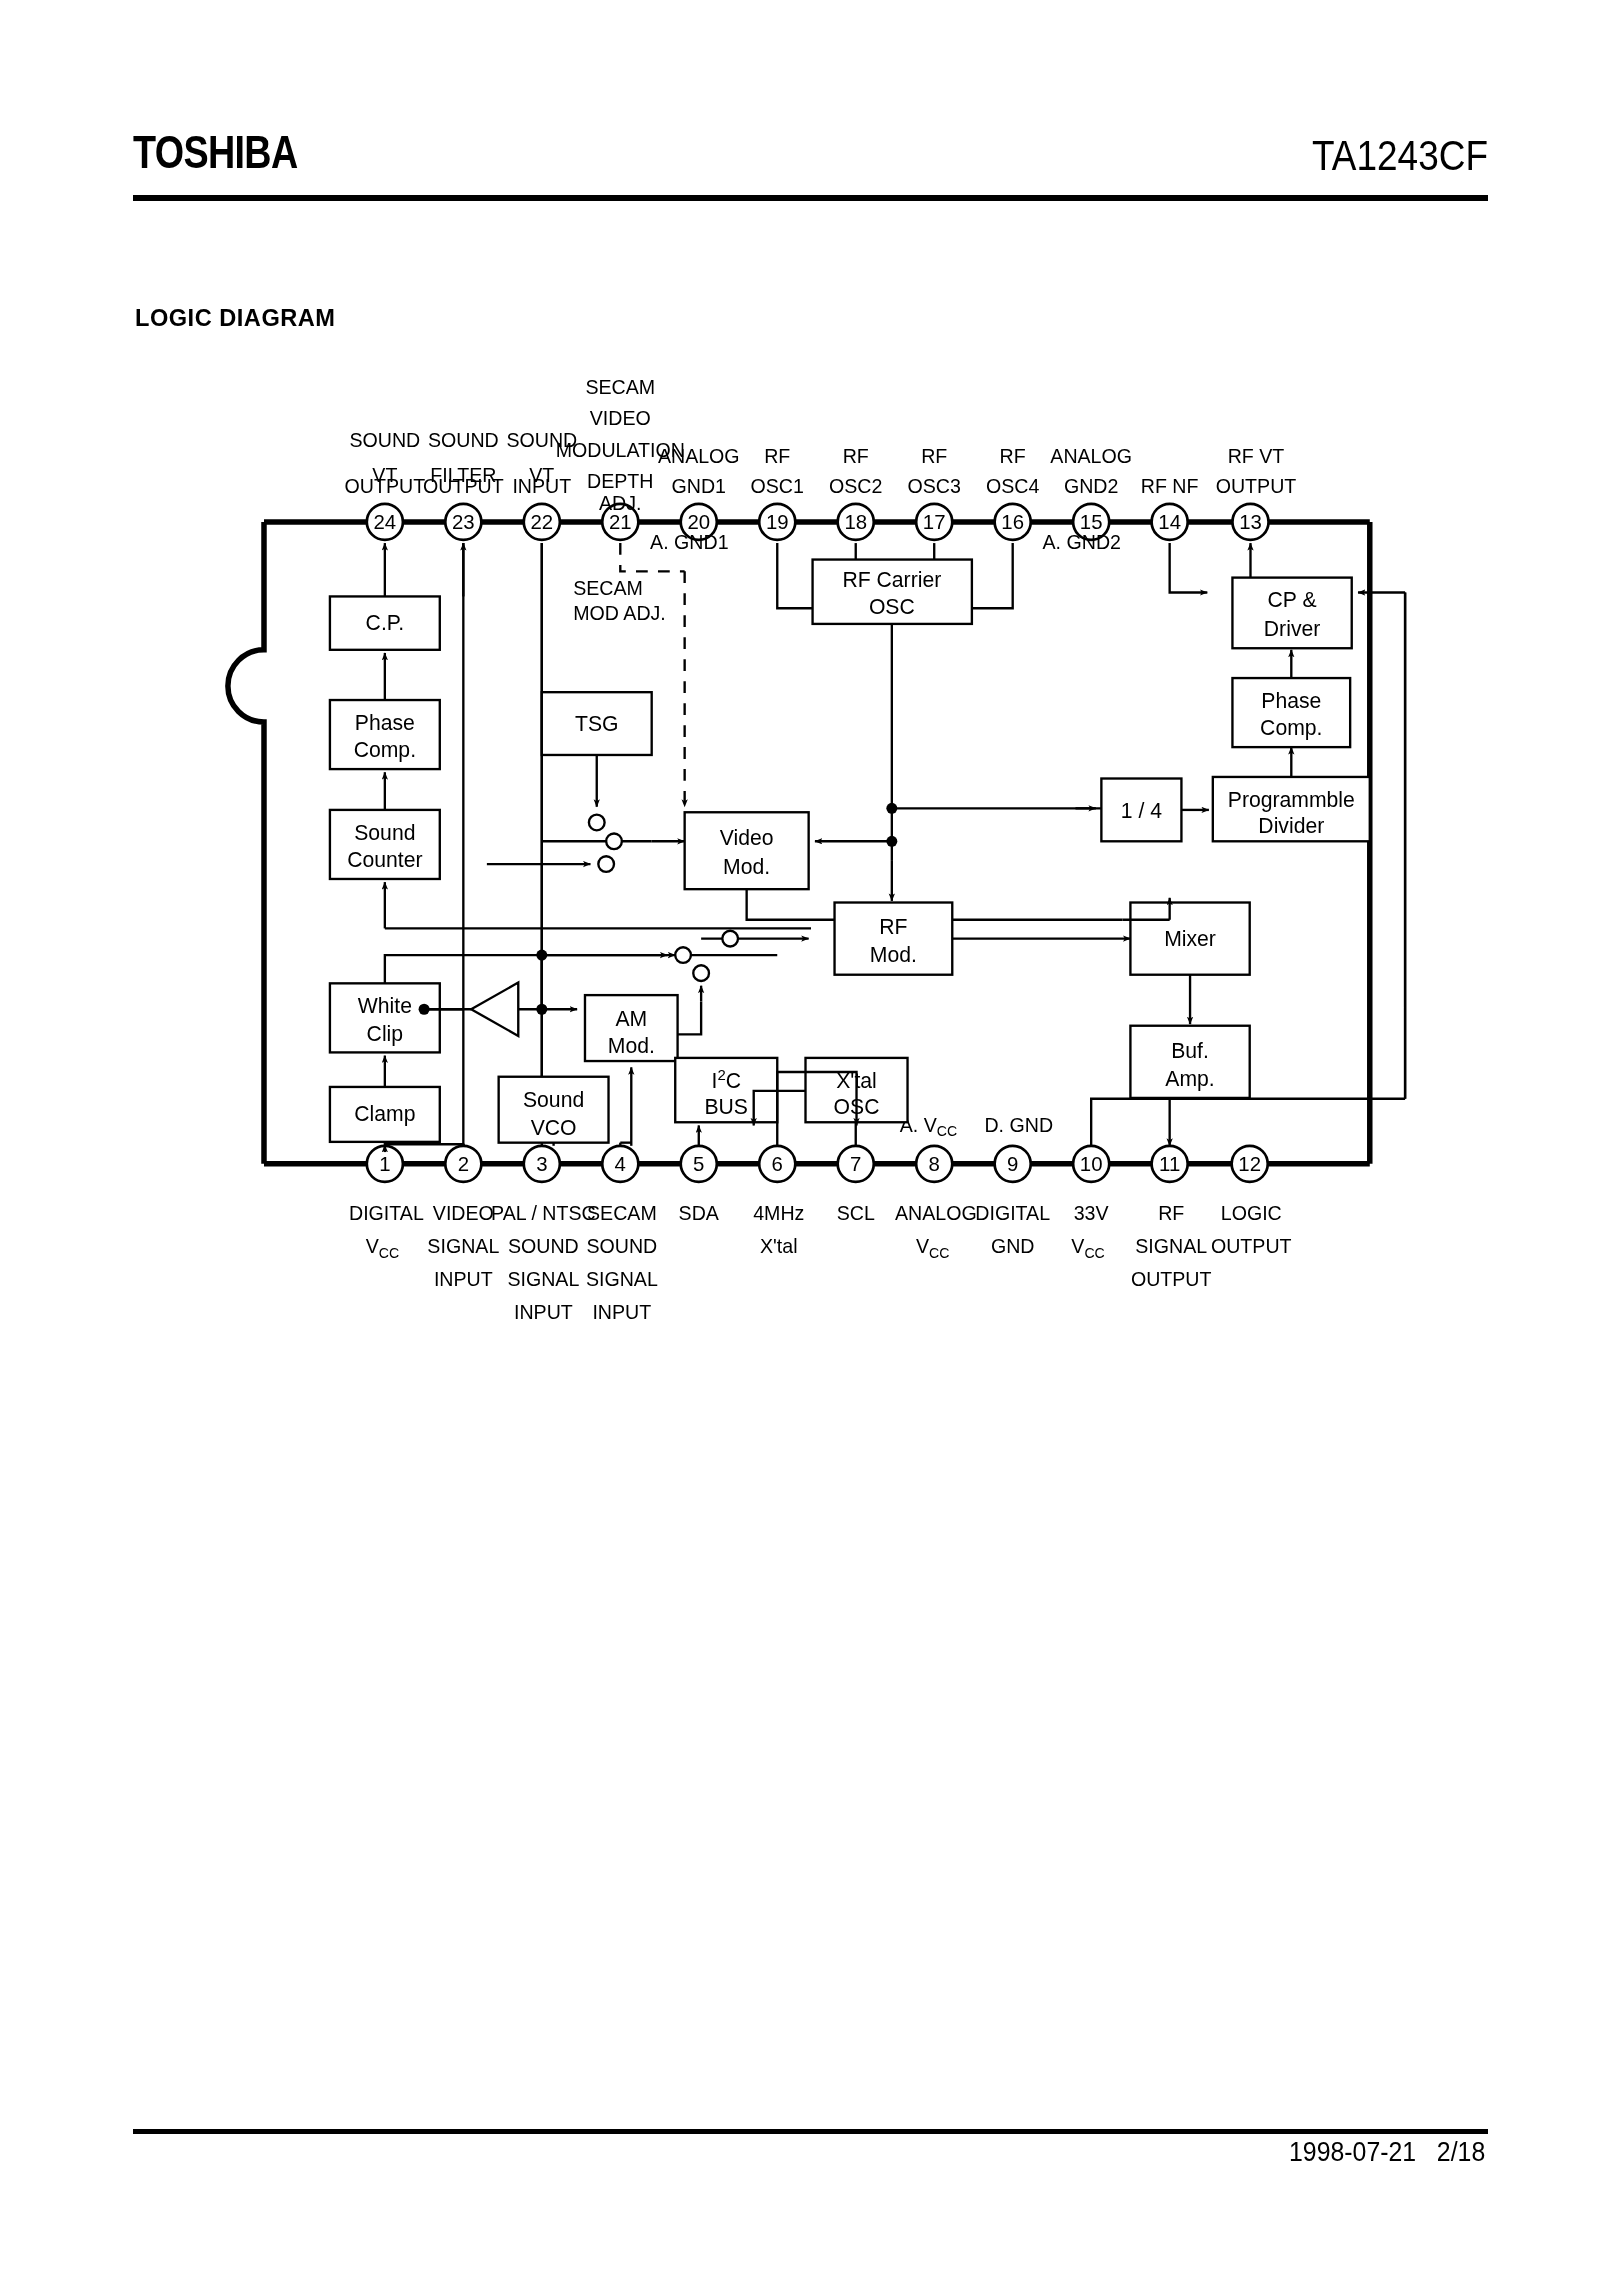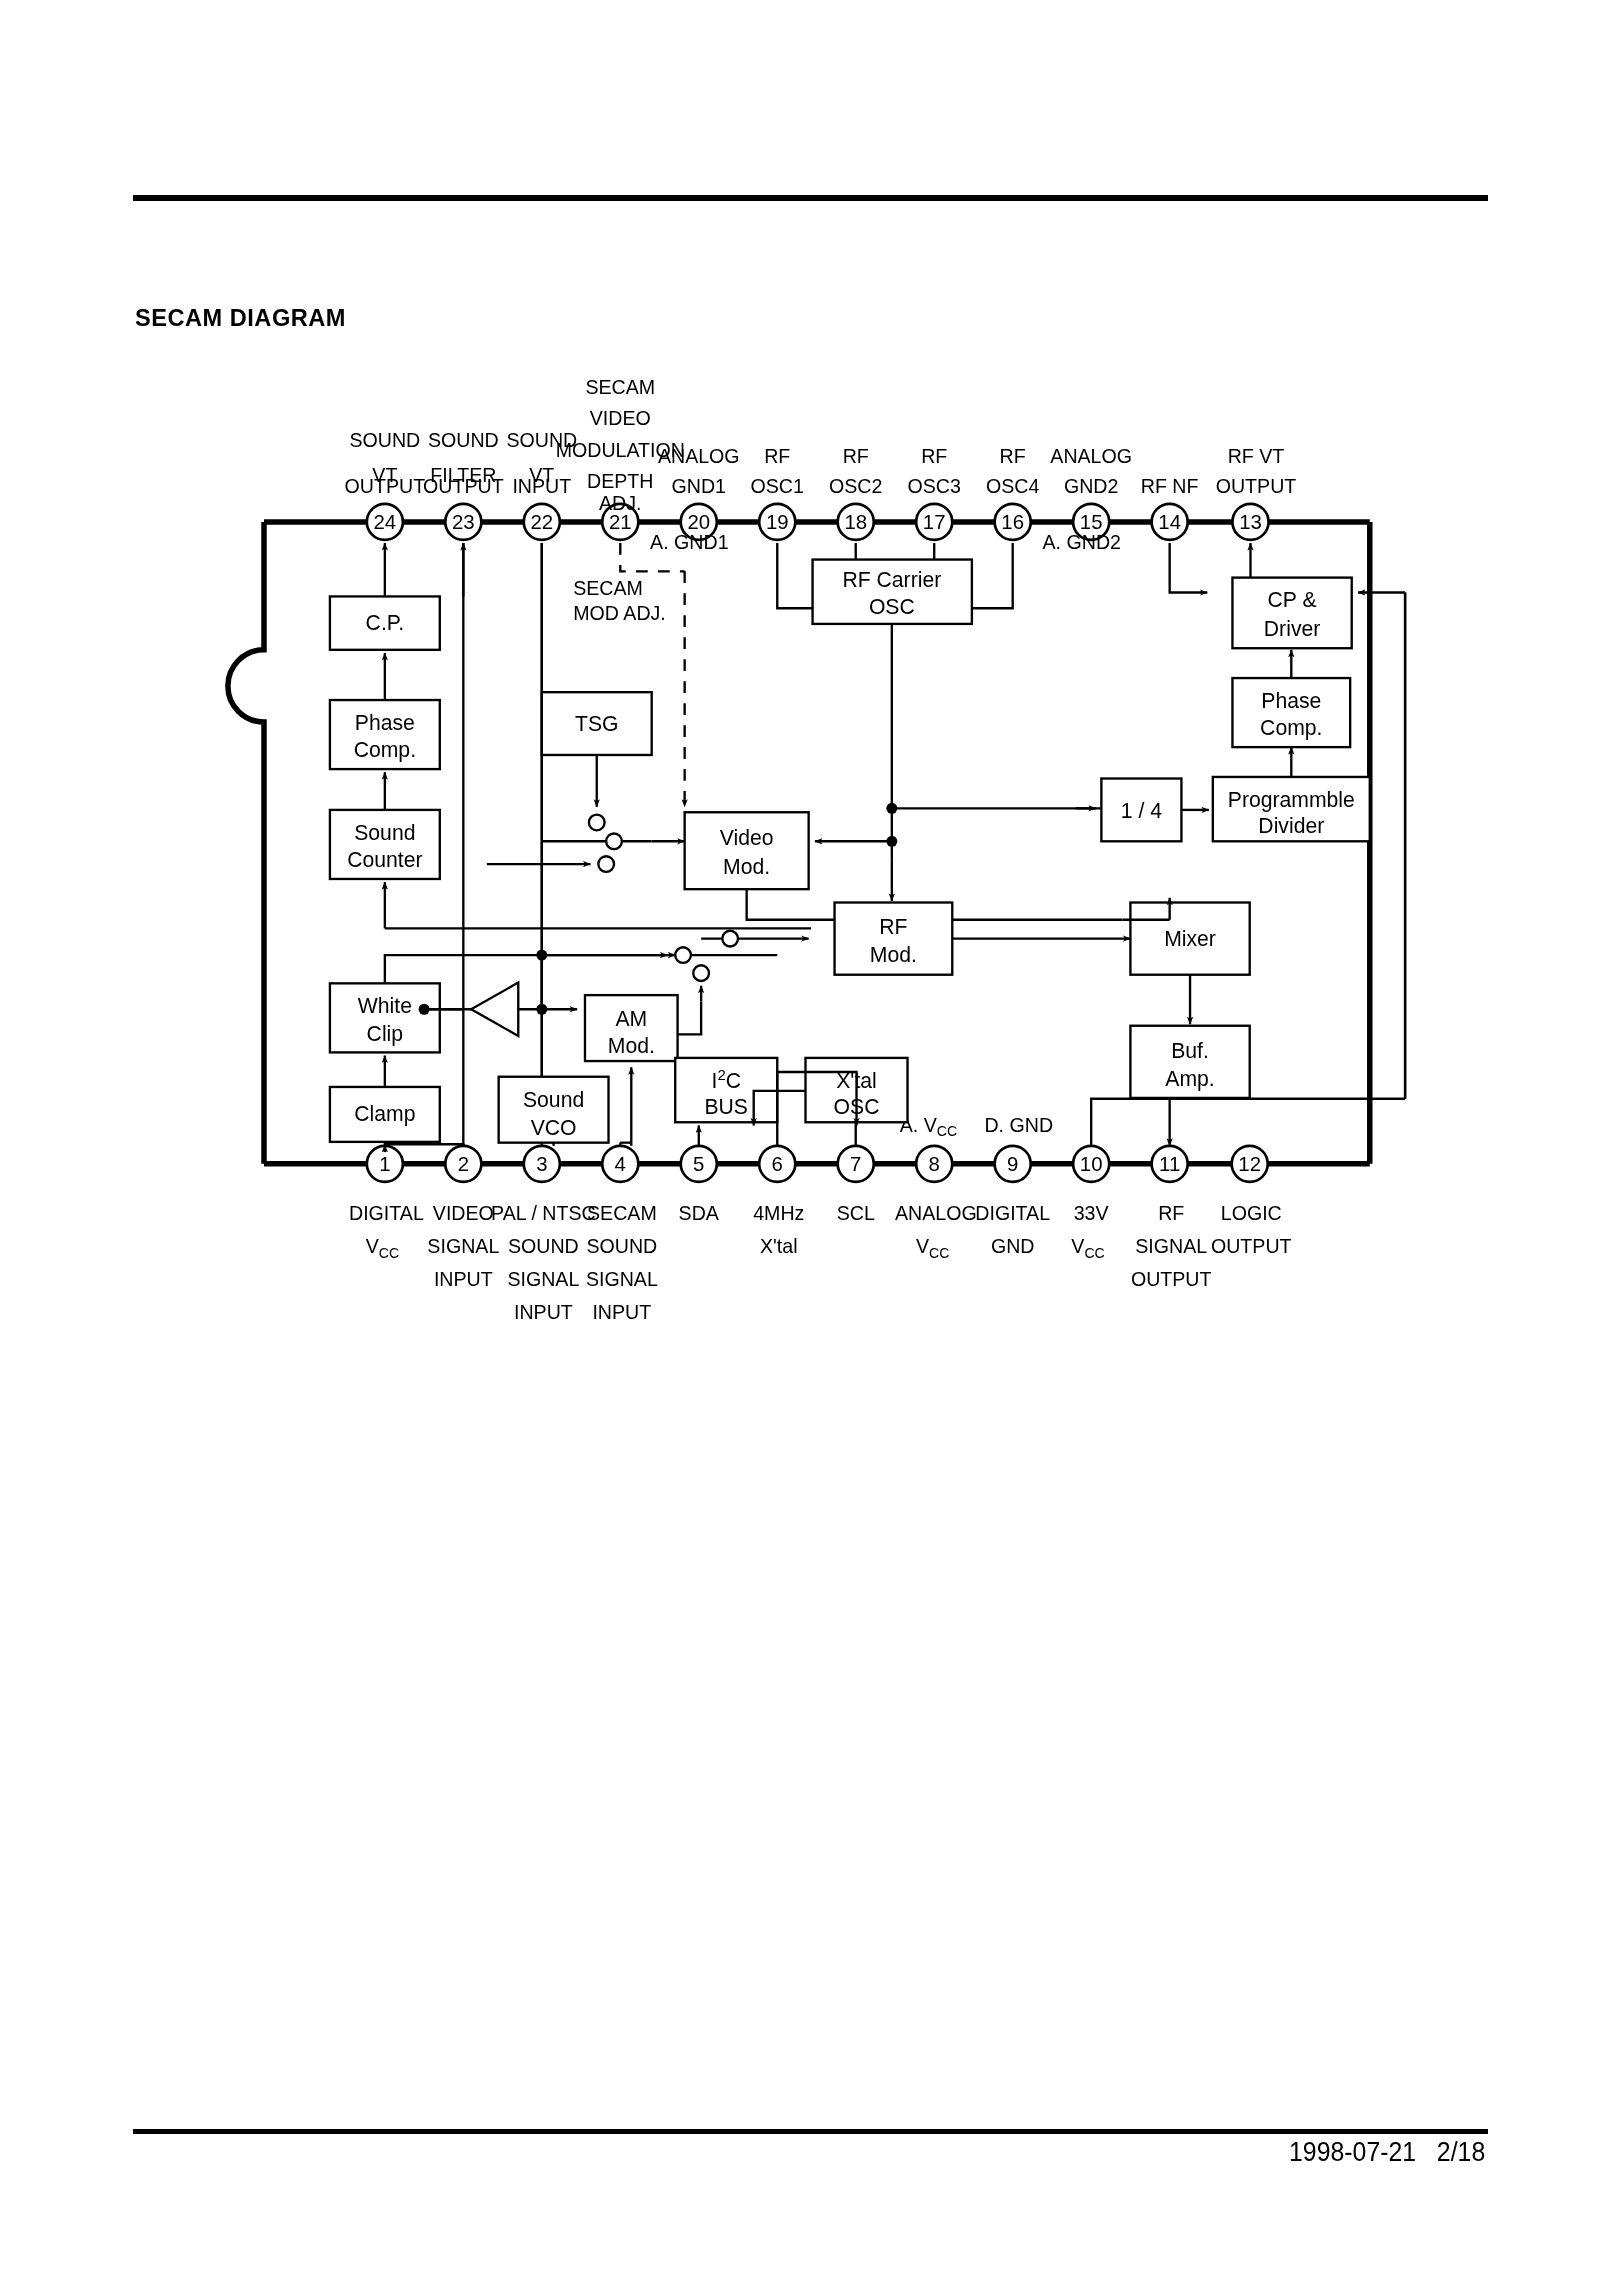--- a/index.html
+++ b/index.html
@@ -44,23 +44,27 @@
     font-size:27px; letter-spacing:0px;
     transform:scaleX(0.92); transform-origin:right top;
     white-space:pre;
   }
 </style>
 </head>
 <body>
 
 <div class="page">
 
+  <div class="hdr">
+    <div class="brand">TOSHIBA</div>
+    <div class="partno">TA1243CF</div>
+  </div>
   <div class="hdr-rule"></div>
 
-  <div class="sect-title">SECAM DIAGRAM</div>
+  <div class="sect-title">LOGIC DIAGRAM</div>
 
   <div class="diagram">
     <svg width="1622" height="981" viewBox="0 0 2066 1250" xmlns="http://www.w3.org/2000/svg">
       <defs>
         <marker id="arw" markerWidth="11" markerHeight="11" refX="9.5" refY="4" orient="auto" markerUnits="userSpaceOnUse">
           <path d="M0,0 L10,4 L0,8 L2.4,4 z" fill="#000"></path>
         </marker>
       </defs>
 
       <g fill="none" stroke="#000" stroke-width="3" font-family="Liberation Sans, sans-serif">

